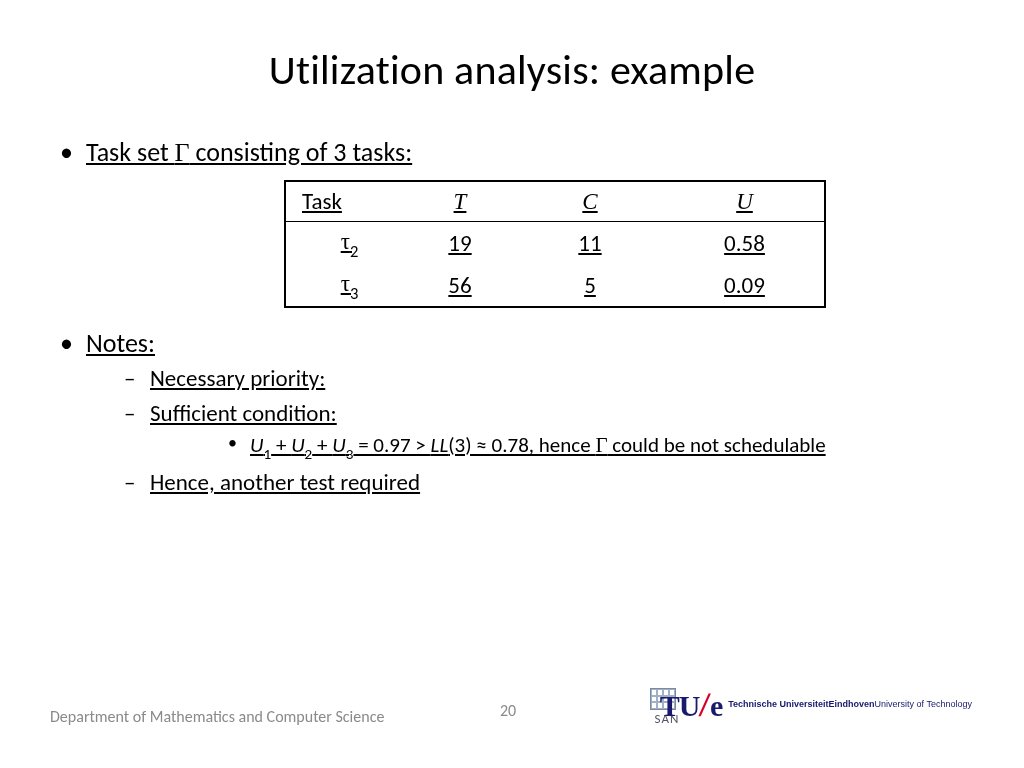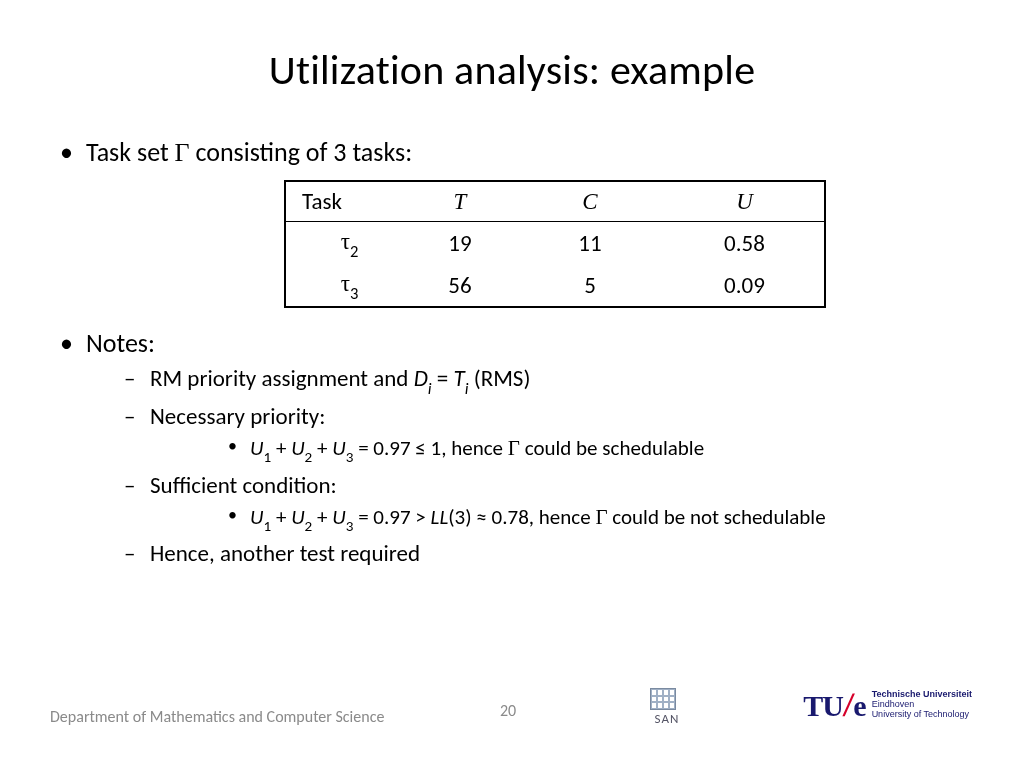--- a/index.html
+++ b/index.html
@@ -1,21 +1,21 @@
 <!DOCTYPE html>
 <html><head>
 <meta charset="utf-8">
 <style>
   * { margin: 0; padding: 0; box-sizing: border-box; }
   html, body { width: 1024px; height: 768px; background: #fff; font-family: Calibri, "Segoe UI", Arial, sans-serif; color: #000; }
   .slide { position: relative; width: 1024px; height: 744px; padding: 28px 50px 0 50px; }
   .title { font-size: 42px; font-weight: 400; text-align: center; margin-top: 16px; margin-bottom: 40px; letter-spacing: 0.2px; }
   .content { font-size: 26px; line-height: 1.35; }
   ul.top { list-style: none; padding-left: 0; }
-  ul.top > li { position: relative; padding-left: 36px; margin-bottom: 18px; }
+  ul.top > li { position: relative; padding-left: 36px; margin-bottom: 18px; text-decoration: underline; }
   ul.top > li::before { content: "•"; position: absolute; left: 10px; top: 0; font-size: 26px; }
   ul.sub { list-style: none; padding-left: 0; margin-top: 2px; font-size: 23px; }
   ul.sub > li { position: relative; padding-left: 64px; margin-bottom: 4px; }
   ul.sub > li::before { content: "–"; position: absolute; left: 38px; top: 0; font-size: 23px; }
   ul.subsub { list-style: none; padding-left: 0; margin-top: 2px; font-size: 21px; }
   ul.subsub > li { position: relative; padding-left: 100px; margin-bottom: 4px; }
   ul.subsub > li::before { content: "•"; position: absolute; left: 78px; top: 0; font-size: 18px; }
   .tablewrap { margin: 10px 0 14px 198px; }
   table.task { border-collapse: collapse; border: 2.5px solid #000; font-size: 23px; }
   table.task th, table.task td { padding: 4px 8px; font-weight: 400; }
@@ -32,23 +32,23 @@
   .footer { position: absolute; left: 0; bottom: 18px; width: 100%; height: 40px; font-size: 16px; color: #8a8a8a; }
   .footer-dept { position: absolute; left: 50px; bottom: 0; }
   .footer-page { position: absolute; left: 500px; bottom: 6px; }
   .logo-san { position: absolute; left: 650px; bottom: 0px; width: 34px; }
   .logo-san .grid { width: 26px; height: 22px; border: 1px solid #7a8aa0; display: grid; grid-template-columns: repeat(4,1fr); grid-template-rows: repeat(3,1fr); }
   .logo-san .grid div { border: 0.5px solid #a0b0c5; }
   .logo-san .label { font-size: 13px; letter-spacing: 1px; color: #556; text-align: center; margin-top: 1px; }
   .logo-tue { position: absolute; right: 52px; bottom: 2px; display: flex; align-items: center; gap: 6px; }
   .tue-mark { font-family: Georgia, "Times New Roman", serif; font-weight: 700; font-size: 30px; color: #19196e; letter-spacing: -1px; display:flex; align-items:baseline; }
   .tue-slash { color: #d6002a; font-weight: 700; font-size: 34px; margin: 0 1px; transform: skewX(-6deg); display:inline-block; }
-  .tue-text { display: flex; flex-direction: column; font-size: 9px; line-height: 1.1; color: #19196e; font-family: Arial, sans-serif; }
+  .tue-text { display: flex; flex-direction: row; font-size: 9px; line-height: 1.1; color: #19196e; font-family: Arial, sans-serif; }
   .tue-text .l1 { font-weight: 700; }
-  .tue-text .l2 { font-weight: 400; }
+  .tue-text .l2 { font-weight: 700; }
   .tue-text .l3 { font-weight: 400; }
   .it { font-style: italic; }
 </style>
 </head>
 <body>
 
 <div class="slide">
 
   <h1 class="title">Utilization analysis: example</h1>
 
@@ -82,29 +82,21 @@
               </tr>
             </tbody>
           </table>
         </div>
       </li>
 
       <li>
         <span>Notes:</span>
         <ul class="sub">
           <li>
-            <span>RM priority assignment and </span><span class="it">D</span><span class="it sub-n">i</span><span> = </span><span class="it">T</span><span class="it sub-n">i</span><span>  (RMS)</span>
-          </li>
-          <li>
             <span>Necessary priority:</span>
-            <ul class="subsub">
-              <li>
-                <span class="it">U</span><span class="sub-n">1</span><span> + </span><span class="it">U</span><span class="sub-n">2</span><span> + </span><span class="it">U</span><span class="sub-n">3</span><span> = 0.97 ≤ 1, hence </span><span class="greek">Γ</span><span> could be schedulable</span>
-              </li>
-            </ul>
           </li>
           <li>
             <span>Sufficient condition:</span>
             <ul class="subsub">
               <li>
                 <span class="it">U</span><span class="sub-n">1</span><span> + </span><span class="it">U</span><span class="sub-n">2</span><span> + </span><span class="it">U</span><span class="sub-n">3</span><span> = 0.97 &gt; </span><span class="it">LL</span><span>(3) ≈ 0.78, hence </span><span class="greek">Γ</span><span> could be not schedulable</span>
               </li>
             </ul>
           </li>
           <li>Hence, another test required</li>

